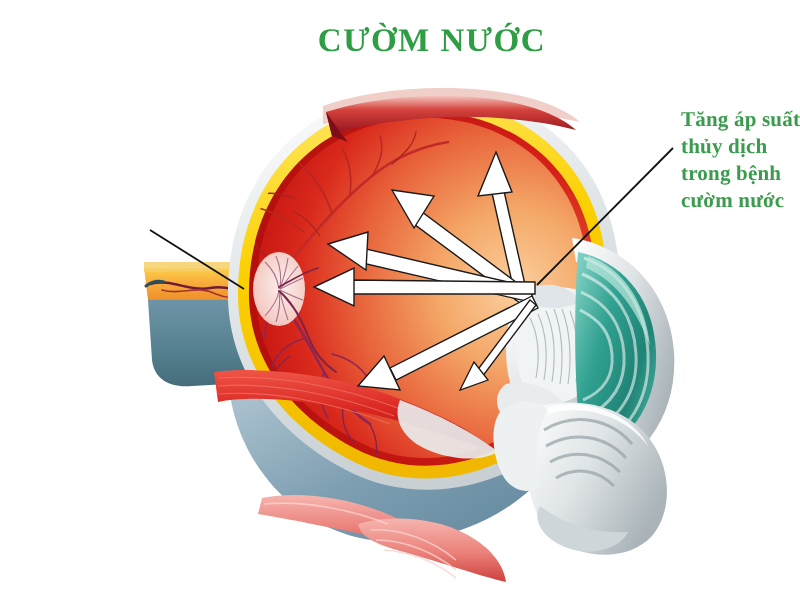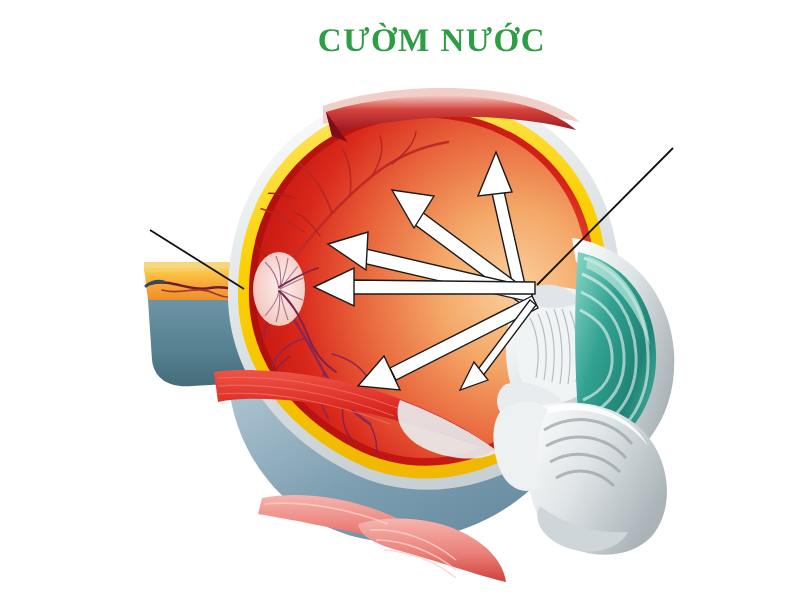--- a/index.html
+++ b/index.html
@@ -350,15 +350,19 @@
         <path d="M428,390 L442,362 L456,380 Z" fill="#ffffff" stroke="#1a1a1a" stroke-width="1.3"></path>
       </g>
     </g>
 
     <line x1="118" y1="230" x2="212" y2="289" stroke="#111111" stroke-width="1.8"></line>
     <line x1="641" y1="148" x2="505" y2="285" stroke="#111111" stroke-width="1.8"></line>
   </svg>
 
   <div class="overlay-text" id="title-text">CƯỜM NƯỚC</div>
 
+  <div class="overlay-text" id="label-right">Tăng áp suất
+thủy dịch
+trong bệnh
+cườm nước</div>
 
 
 </div>
 
 </body></html>

